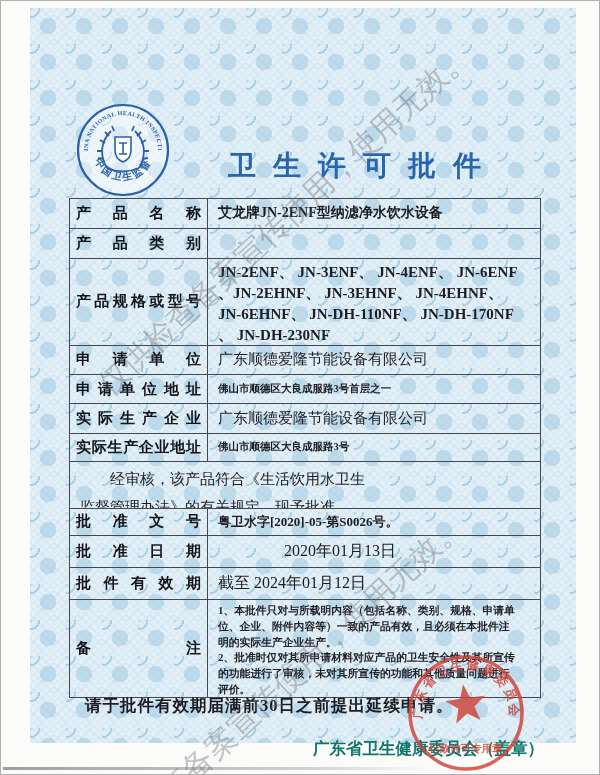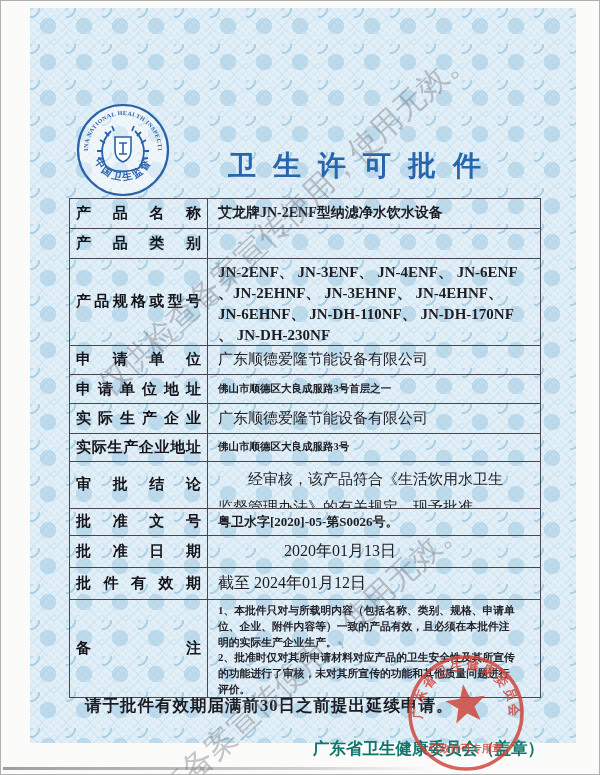--- a/index.html
+++ b/index.html
@@ -153,23 +153,20 @@
         </div>
       <div class="cv v-company">广东顺德爱隆节能设备有限公司</div>
     </div>
     <div class="row" style="height:28px">
       <div class="cl">
           <span>实际生产企业地址</span>
         </div>
       <div class="cv v-addr">佛山市顺德区大良成服路3号</div>
     </div>
     <div class="row" style="height:47px">
-      <div class="cl">
-          <span>审批结论</span>
-        </div>
       <div class="cv v-concl">　　经审核，该产品符合《生活饮用水卫生
 监督管理办法》的有关规定，现予批准。</div>
     </div>
     <div class="row" style="height:27px">
       <div class="cl">
           <span>批准文号</span>
         </div>
       <div class="cv v-doc">粤卫水字[2020]-05-第S0026号。</div>
     </div>
     <div class="row" style="height:33px">

